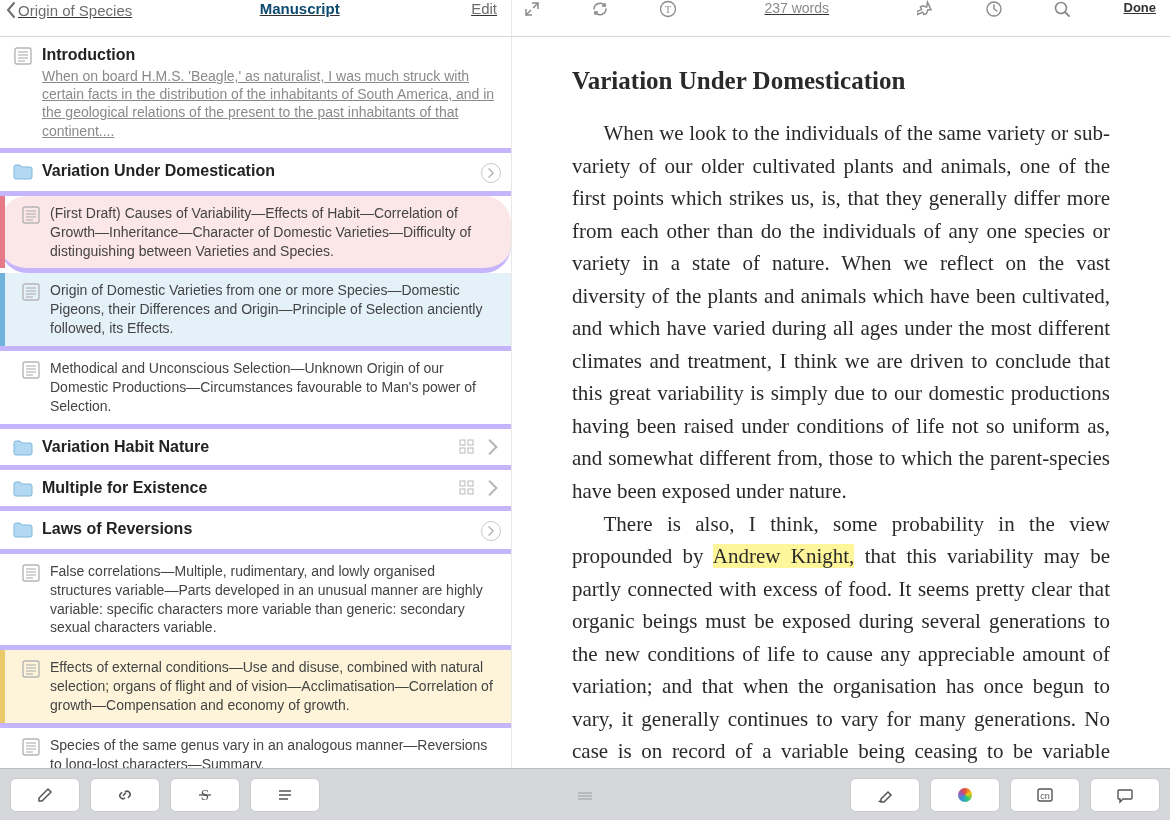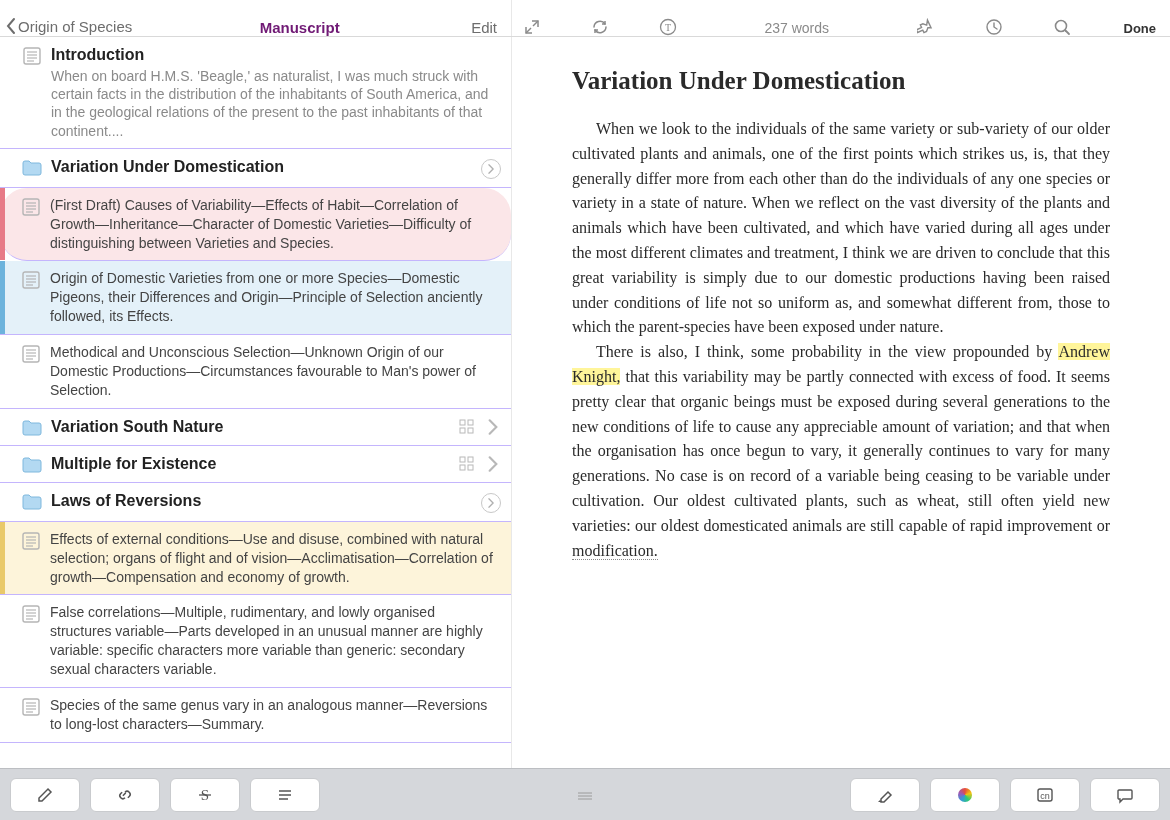--- a/index.html
+++ b/index.html
@@ -1,50 +1,50 @@
 <!DOCTYPE html>
 <html><head>
 <meta charset="utf-8">
 <style>
 * { box-sizing: border-box; margin: 0; padding: 0; }
 html, body { width: 1170px; height: 820px; font-family: -apple-system, "Helvetica Neue", Arial, sans-serif; font-size: 15px; color: #333; overflow: hidden; background: #fff; }
 .app { display: flex; flex-direction: column; height: 100%; }
 .top { display: flex; height: 37px; border-bottom: 1px solid #d9d9d9; }
-.top-left, .top-right { display: flex; align-items: flex-end; }
+.top-left, .top-right { display: flex; align-items: flex-start; text-decoration: underline; }
 .top-left { width: 512px; border-right: 1px solid #e8e8e8; }
 .top-right { flex: 1; gap: 28px; }
 .back { display: flex; align-items: center; padding: 0 10px 0 4px; color: #6d6d6d; cursor: pointer; }
 .back svg { width: 14px; height: 20px; }
-.hdr-title { flex: 1; text-align: center; font-weight: 600; color: #701a75; }
+.hdr-title { flex: 1; text-align: center; font-weight: 600; color: #0c4a6e; }
 .edit { padding: 0 14px; color: #6d6d6d; cursor: pointer; }
 .ticon { width: 40px; display: flex; justify-content: center; align-items: center; color: #8a8a8a; }
 .ticon svg { width: 18px; height: 18px; }
 .word-count { flex: 1; text-align: center; color: #8a8a8a; font-size: 14px; }
 .done { padding: 0 14px; font-weight: 600; color: #333; cursor: pointer; font-size: 13px; }
 .main { display: flex; flex: 1; overflow: hidden; }
 .sidebar { width: 512px; border-right: 1px solid #e8e8e8; overflow-y: auto; background: #fff; }
-.row { display: flex; align-items: flex-start; border-bottom: 1px solid #c4b5fd; padding: 8px 10px 8px 19px; position: relative; cursor: pointer; }
+.row { display: flex; align-items: flex-start; border-bottom: 5px solid #c4b5fd; padding: 8px 10px 8px 10px; position: relative; cursor: pointer; }
 .row.nested { padding-left: 18px; }
 .row .stripe { position: absolute; left: 0; top: 0; bottom: 0; width: 5px; }
 .row.pink { background: #fbe6e8; border-radius: 27px; } .row.pink .stripe { background: #e77a87; }
 .row.blue { background: #e4f1f9; justify-content: flex-end; } .row.blue .stripe { background: #6db3dc; }
 .row.yellow { background: #fdf4da; } .row.yellow .stripe { background: #e9c96a; }
 .ico { width: 26px; flex: 0 0 26px; display: flex; justify-content: center; padding-top: 2px; }
 .ico svg { width: 20px; height: 18px; }
 .txt { flex: 1; padding-left: 6px; padding-right: 6px; }
 .ttl { font-weight: 600; font-size: 16px; color: #222; line-height: 1.25; }
-.sub { color: #8a8a8a; font-size: 14px; line-height: 1.3; margin-top: 2px; }
+.sub { color: #8a8a8a; font-size: 14px; line-height: 1.3; margin-top: 2px; text-decoration: underline; }
 .body { color: #444; font-size: 14px; line-height: 1.35; }
 .row-icons { display: flex; align-items: center; gap: 10px; color: #b8b8b8; padding-top: 2px; }
 .row-icons svg { width: 16px; height: 16px; }
 .disc { width: 20px; height: 20px; border: 1px solid #c8c8c8; border-radius: 50%; display: flex; align-items: center; justify-content: center; }
 .disc svg { width: 8px; height: 10px; color: #b0b0b0; }
 .editor { flex: 1; overflow-y: auto; padding: 30px 60px 40px 60px; font-family: Georgia, "Times New Roman", serif; color: #2a2a2a; }
 .doc-title { font-size: 25px; font-weight: 700; margin-bottom: 22px; }
-.para { font-size: 16px; line-height: 1.55; text-align: justify; text-indent: 1.5em; margin-bottom: 0; }
+.para { font-size: 21px; line-height: 1.55; text-align: justify; text-indent: 1.5em; margin-bottom: 0; }
 .hl { background: #fff59a; }
 .dotted { border-bottom: 1px dotted #888; }
 .bottom { height: 52px; background: #d5d7db; display: flex; align-items: center; padding: 0 10px; gap: 10px; border-top: 1px solid #bcbec2; }
 .bbtn { background: #fff; border: 1px solid #c9cbce; border-radius: 6px; height: 34px; flex: 0 0 70px; display: flex; align-items: center; justify-content: center; color: #555; cursor: pointer; }
 .bbtn svg { width: 18px; height: 18px; }
 .spacer { flex: 1; display:flex; align-items:center; justify-content:center; color:#9a9a9a; }
 .spacer svg { width: 18px; height: 10px; }
 .circle-multi { width: 14px; height: 14px; border-radius: 50%; background: conic-gradient(#e74c3c,#f1c40f,#2ecc71,#3498db,#9b59b6,#e74c3c); }
 </style>
 </head>
@@ -241,21 +241,21 @@
             <div class="body">Methodical and Unconscious Selection—Unknown Origin of our Domestic Productions—Circumstances favourable to Man's power of Selection.</div>
           </div>
         </div>
         <div class="row">
           <div class="ico">
             <svg viewBox="0 0 20 18">
               <use href="#i-folder"></use>
             </svg>
           </div>
           <div class="txt">
-            <div class="ttl">Variation South Nature</div>
+            <div class="ttl">Variation Habit Nature</div>
           </div>
           <div class="row-icons">
             <svg viewBox="0 0 16 16">
               <use href="#i-grid"></use>
             </svg>
             <svg viewBox="0 0 9 12">
               <use href="#i-chev"></use>
             </svg>
           </div>
         </div>
@@ -287,39 +287,39 @@
             <div class="ttl">Laws of Reversions</div>
           </div>
           <div class="row-icons">
             <div class="disc">
               <svg viewBox="0 0 9 12">
                 <use href="#i-chev"></use>
               </svg>
             </div>
           </div>
         </div>
+        <div class="row nested">
+          <div class="ico">
+            <svg viewBox="0 0 20 18">
+              <use href="#i-doc"></use>
+            </svg>
+          </div>
+          <div class="txt">
+            <div class="body">False correlations—Multiple, rudimentary, and lowly organised structures variable—Parts developed in an unusual manner are highly variable: specific characters more variable than generic: secondary sexual characters variable.</div>
+          </div>
+        </div>
         <div class="row nested yellow">
           <div class="stripe"></div>
           <div class="ico">
             <svg viewBox="0 0 20 18">
               <use href="#i-doc"></use>
             </svg>
           </div>
           <div class="txt">
             <div class="body">Effects of external conditions—Use and disuse, combined with natural selection; organs of flight and of vision—Acclimatisation—Correlation of growth—Compensation and economy of growth.</div>
-          </div>
-        </div>
-        <div class="row nested">
-          <div class="ico">
-            <svg viewBox="0 0 20 18">
-              <use href="#i-doc"></use>
-            </svg>
-          </div>
-          <div class="txt">
-            <div class="body">False correlations—Multiple, rudimentary, and lowly organised structures variable—Parts developed in an unusual manner are highly variable: specific characters more variable than generic: secondary sexual characters variable.</div>
           </div>
         </div>
         <div class="row nested">
           <div class="ico">
             <svg viewBox="0 0 20 18">
               <use href="#i-doc"></use>
             </svg>
           </div>
           <div class="txt">
             <div class="body">Species of the same genus vary in an analogous manner—Reversions to long-lost characters—Summary.</div>

